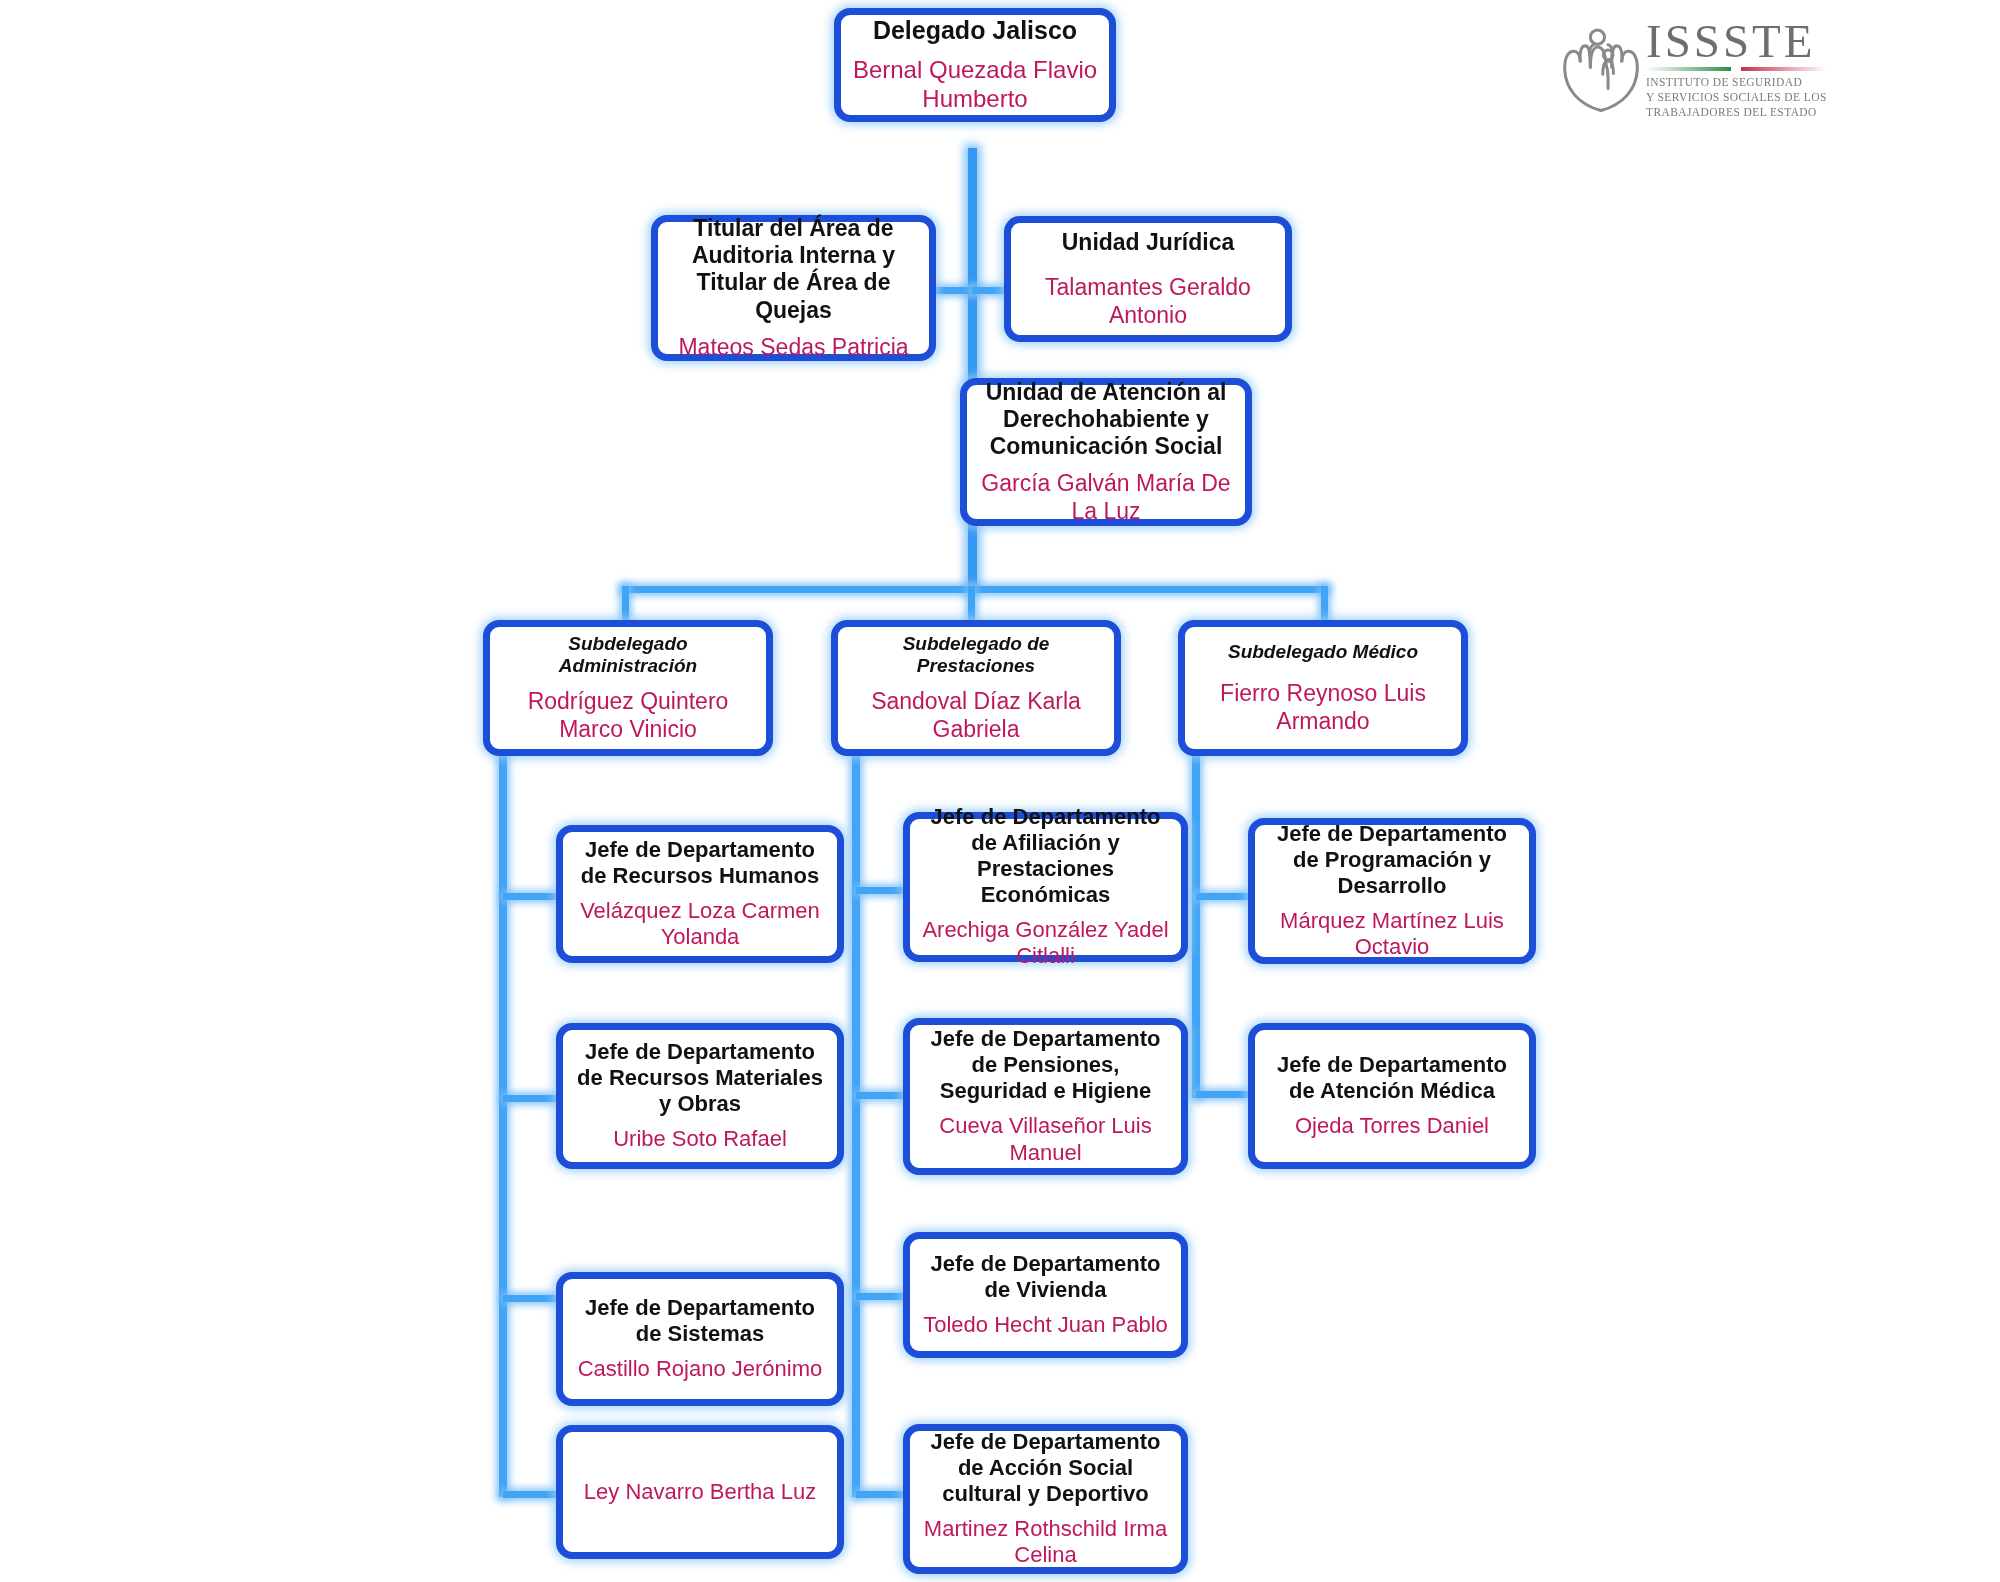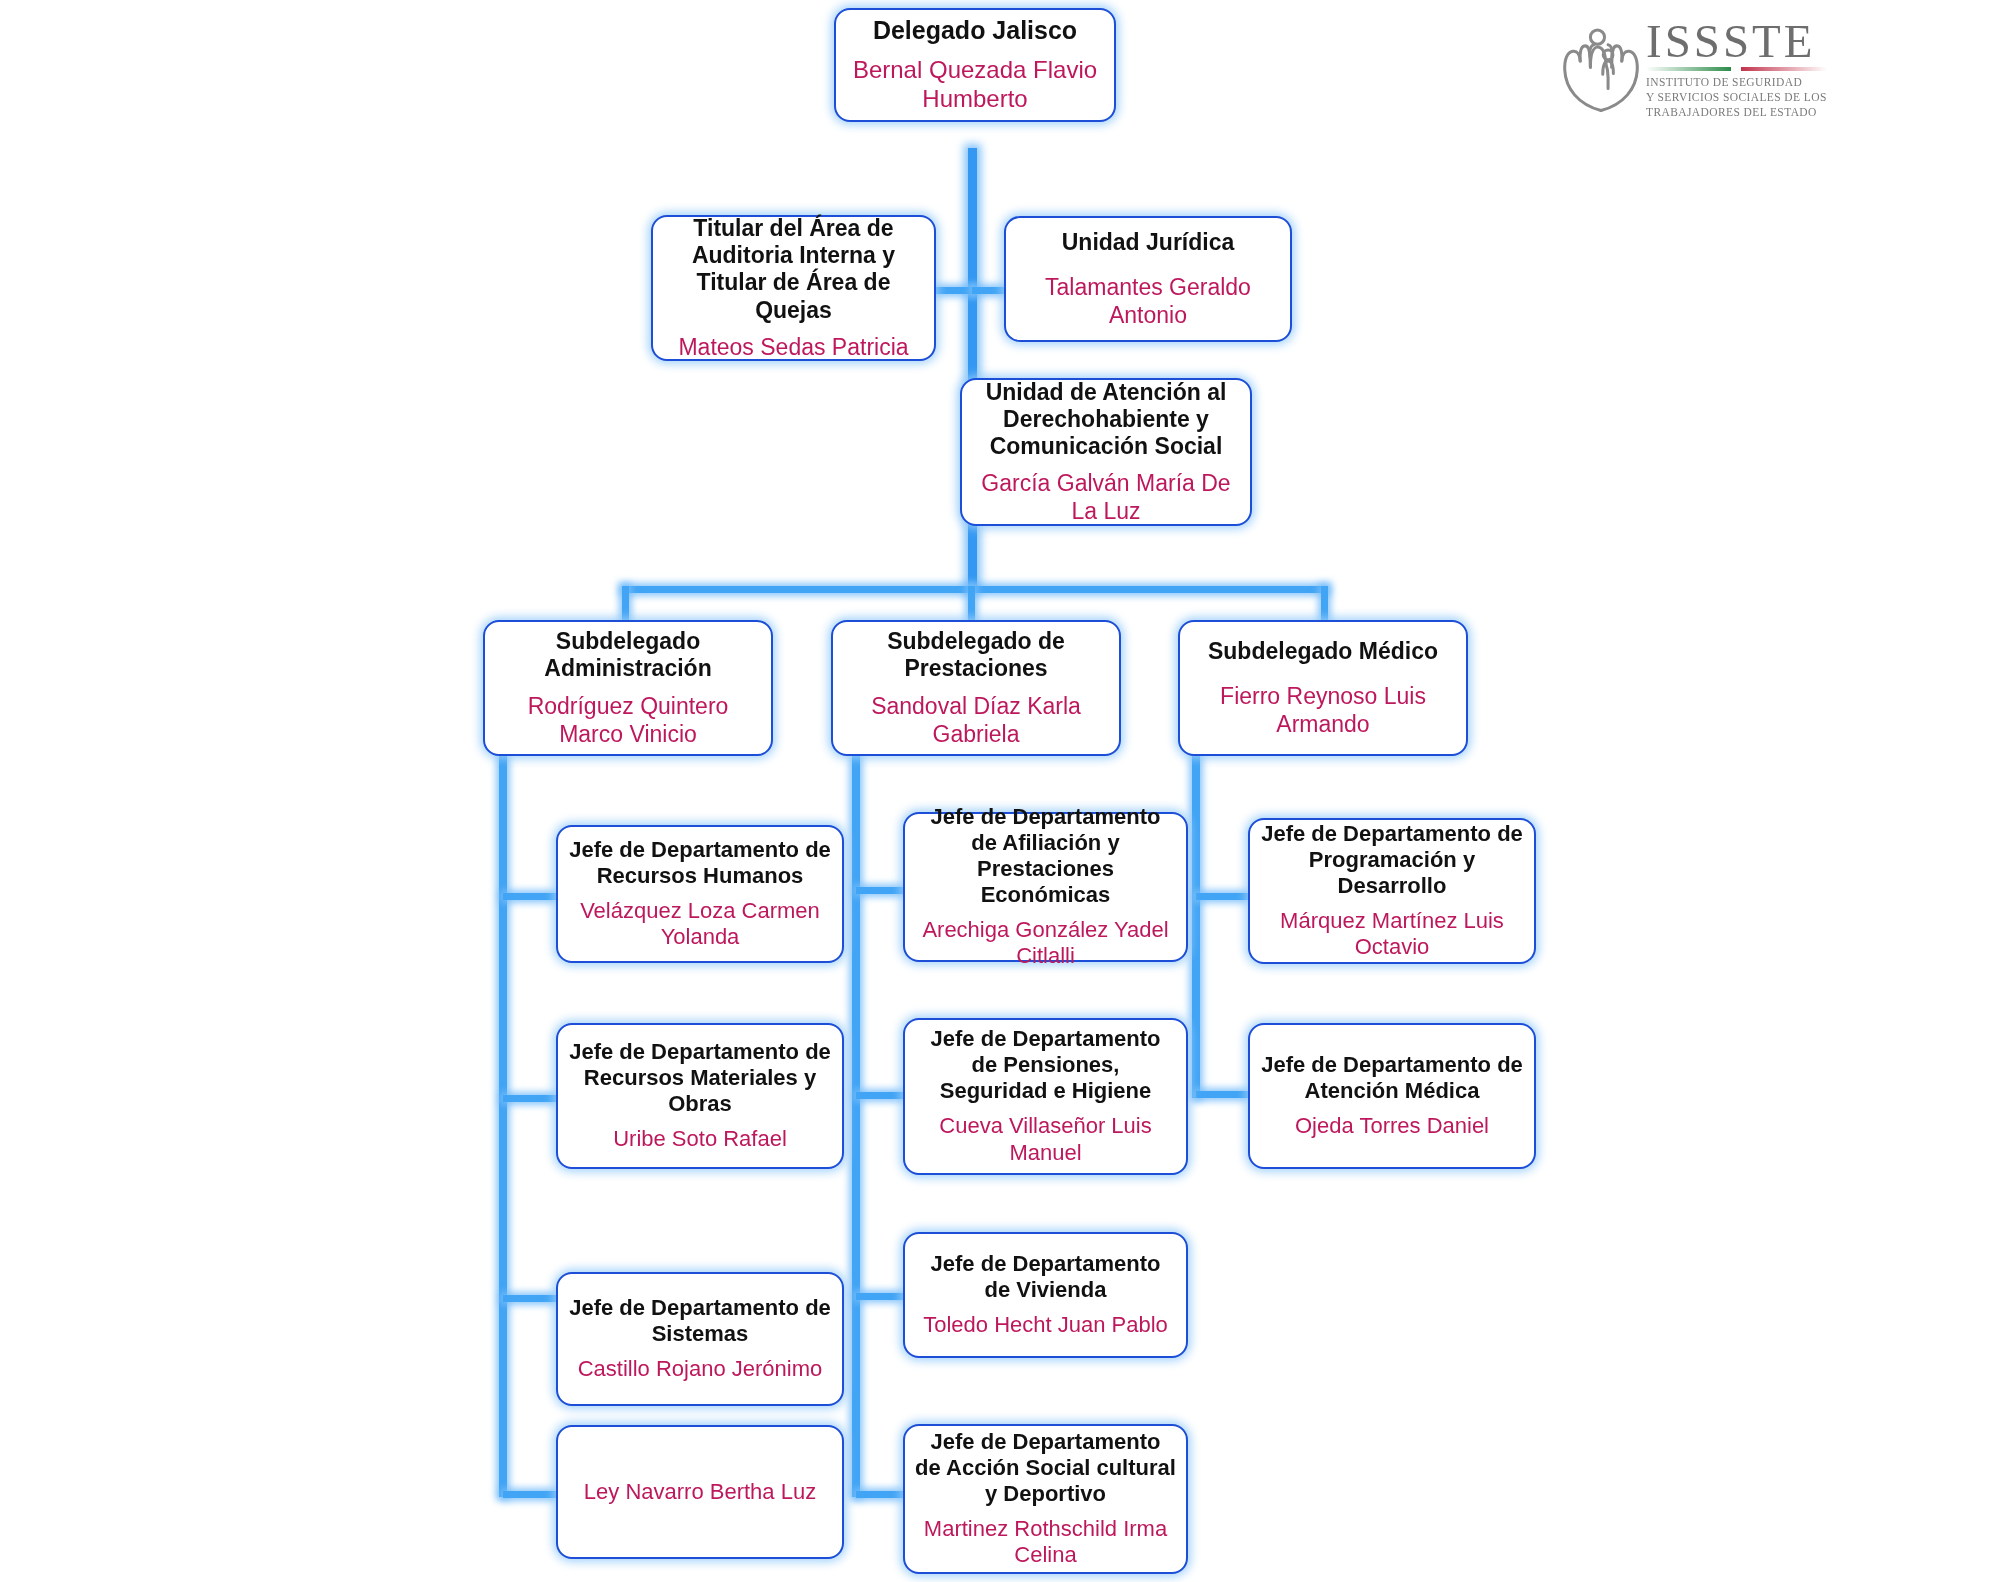--- a/index.html
+++ b/index.html
@@ -28,21 +28,21 @@
   .conn.trunk {
     background: #3498F2;
     box-shadow: 0 0 9px 4px rgba(120,190,250,0.9);
   }
 
   
   .node {
     position: absolute;
     box-sizing: border-box;
     background: #ffffff;
-    border: 2px solid #1d4ed8;
+    border: 7px solid #1d4ed8;
     border-radius: 16px;
     box-shadow: 0 0 10px 3px rgba(150,205,250,0.85);
     display: flex;
     flex-direction: column;
     align-items: center;
     justify-content: center;
     text-align: center;
     padding: 2px 10px;
     z-index: 3;
   }
@@ -55,21 +55,21 @@
     color: #be185d;
     line-height: 1.22;
   }
   .node .title + .person { margin-top: 9px; }
 
   
   .t-root .title  { font-size: 25px; }
   .t-root .person { font-size: 24px; }
   .t-staff .title  { font-size: 23px; }
   .t-staff .person { font-size: 23px; }
-  .t-sub .title   { font-size: 23px; }
+  .t-sub .title   { font-size: 19px; font-style: italic; }
   .t-sub .person  { font-size: 23px; }
   .t-dept .title  { font-size: 22px; }
   .t-dept .person { font-size: 22px; }
 
   .node.spaced .person { margin-top: 16px; }
 
   
   #logo {
     position: absolute;
     z-index: 4;

